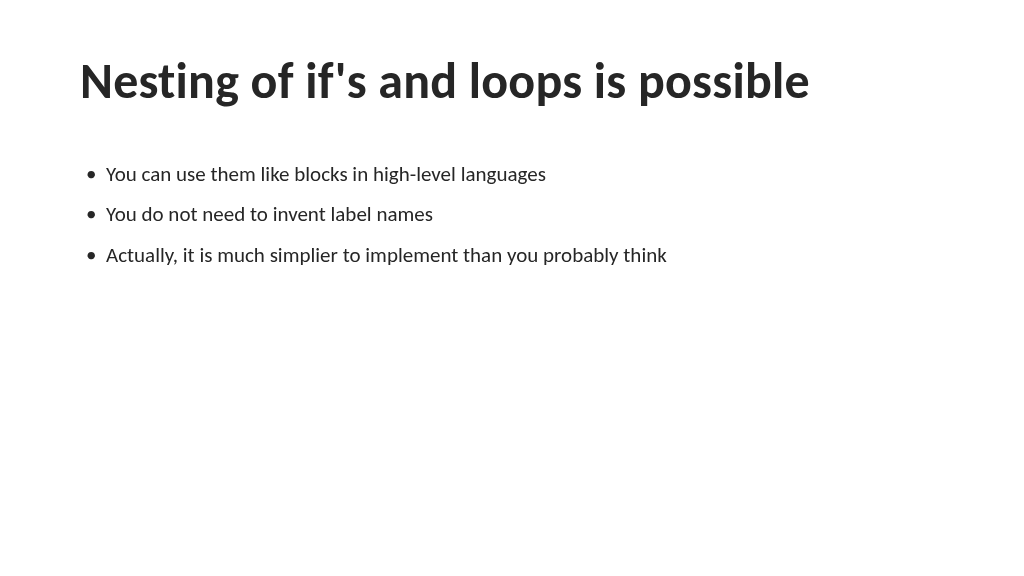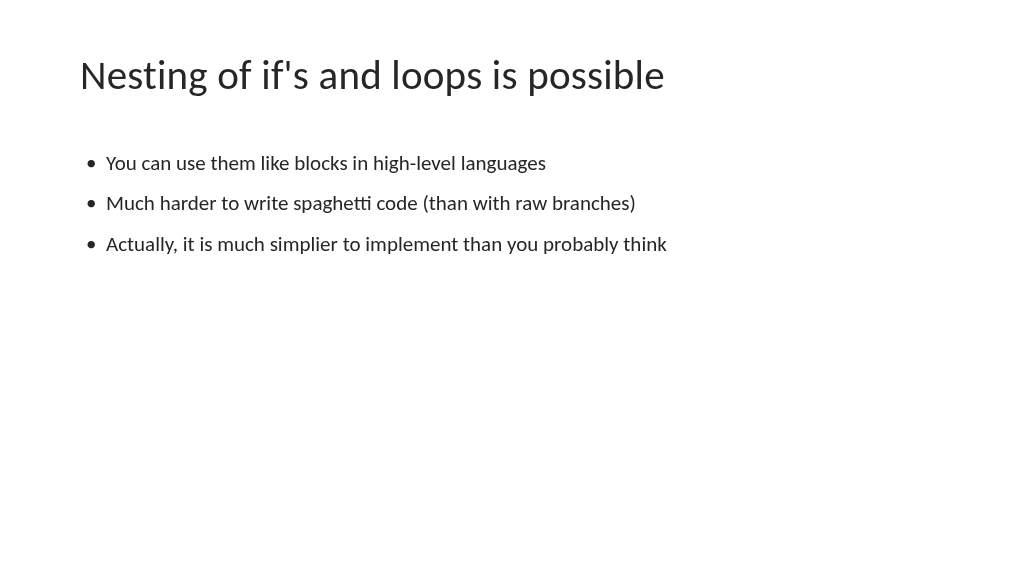--- a/index.html
+++ b/index.html
@@ -10,22 +10,22 @@
     body {
       width: 1024px;
       height: 576px;
       background: #ffffff;
       font-family: Calibri, 'Segoe UI', Arial, sans-serif;
       color: #1a1a1a;
       padding: 50px 80px 40px 80px;
       overflow: hidden;
     }
     .slide-title {
-      font-size: 41px;
-      font-weight: 400;
+      font-size: 50px;
+      font-weight: 700;
       margin-bottom: 32px;
       color: #262626;
       letter-spacing: 0.2px;
     }
     .bullet-list {
       list-style: none;
       padding-left: 6px;
       margin-top: 48px;
     }
     .bullet-item {
@@ -44,15 +44,15 @@
       font-size: 21px;
     }
   </style>
 </head>
 <body>
 
 <h1 class="slide-title">Nesting of if's and loops is possible</h1>
 
 <ul class="bullet-list">
   <li class="bullet-item">You can use them like blocks in high-level languages</li>
-  <li class="bullet-item">Much harder to write spaghetti code (than with raw branches)</li>
+  <li class="bullet-item">You do not need to invent label names</li>
   <li class="bullet-item">Actually, it is much simplier to implement than you probably think</li>
 </ul>
 
 </body></html>

